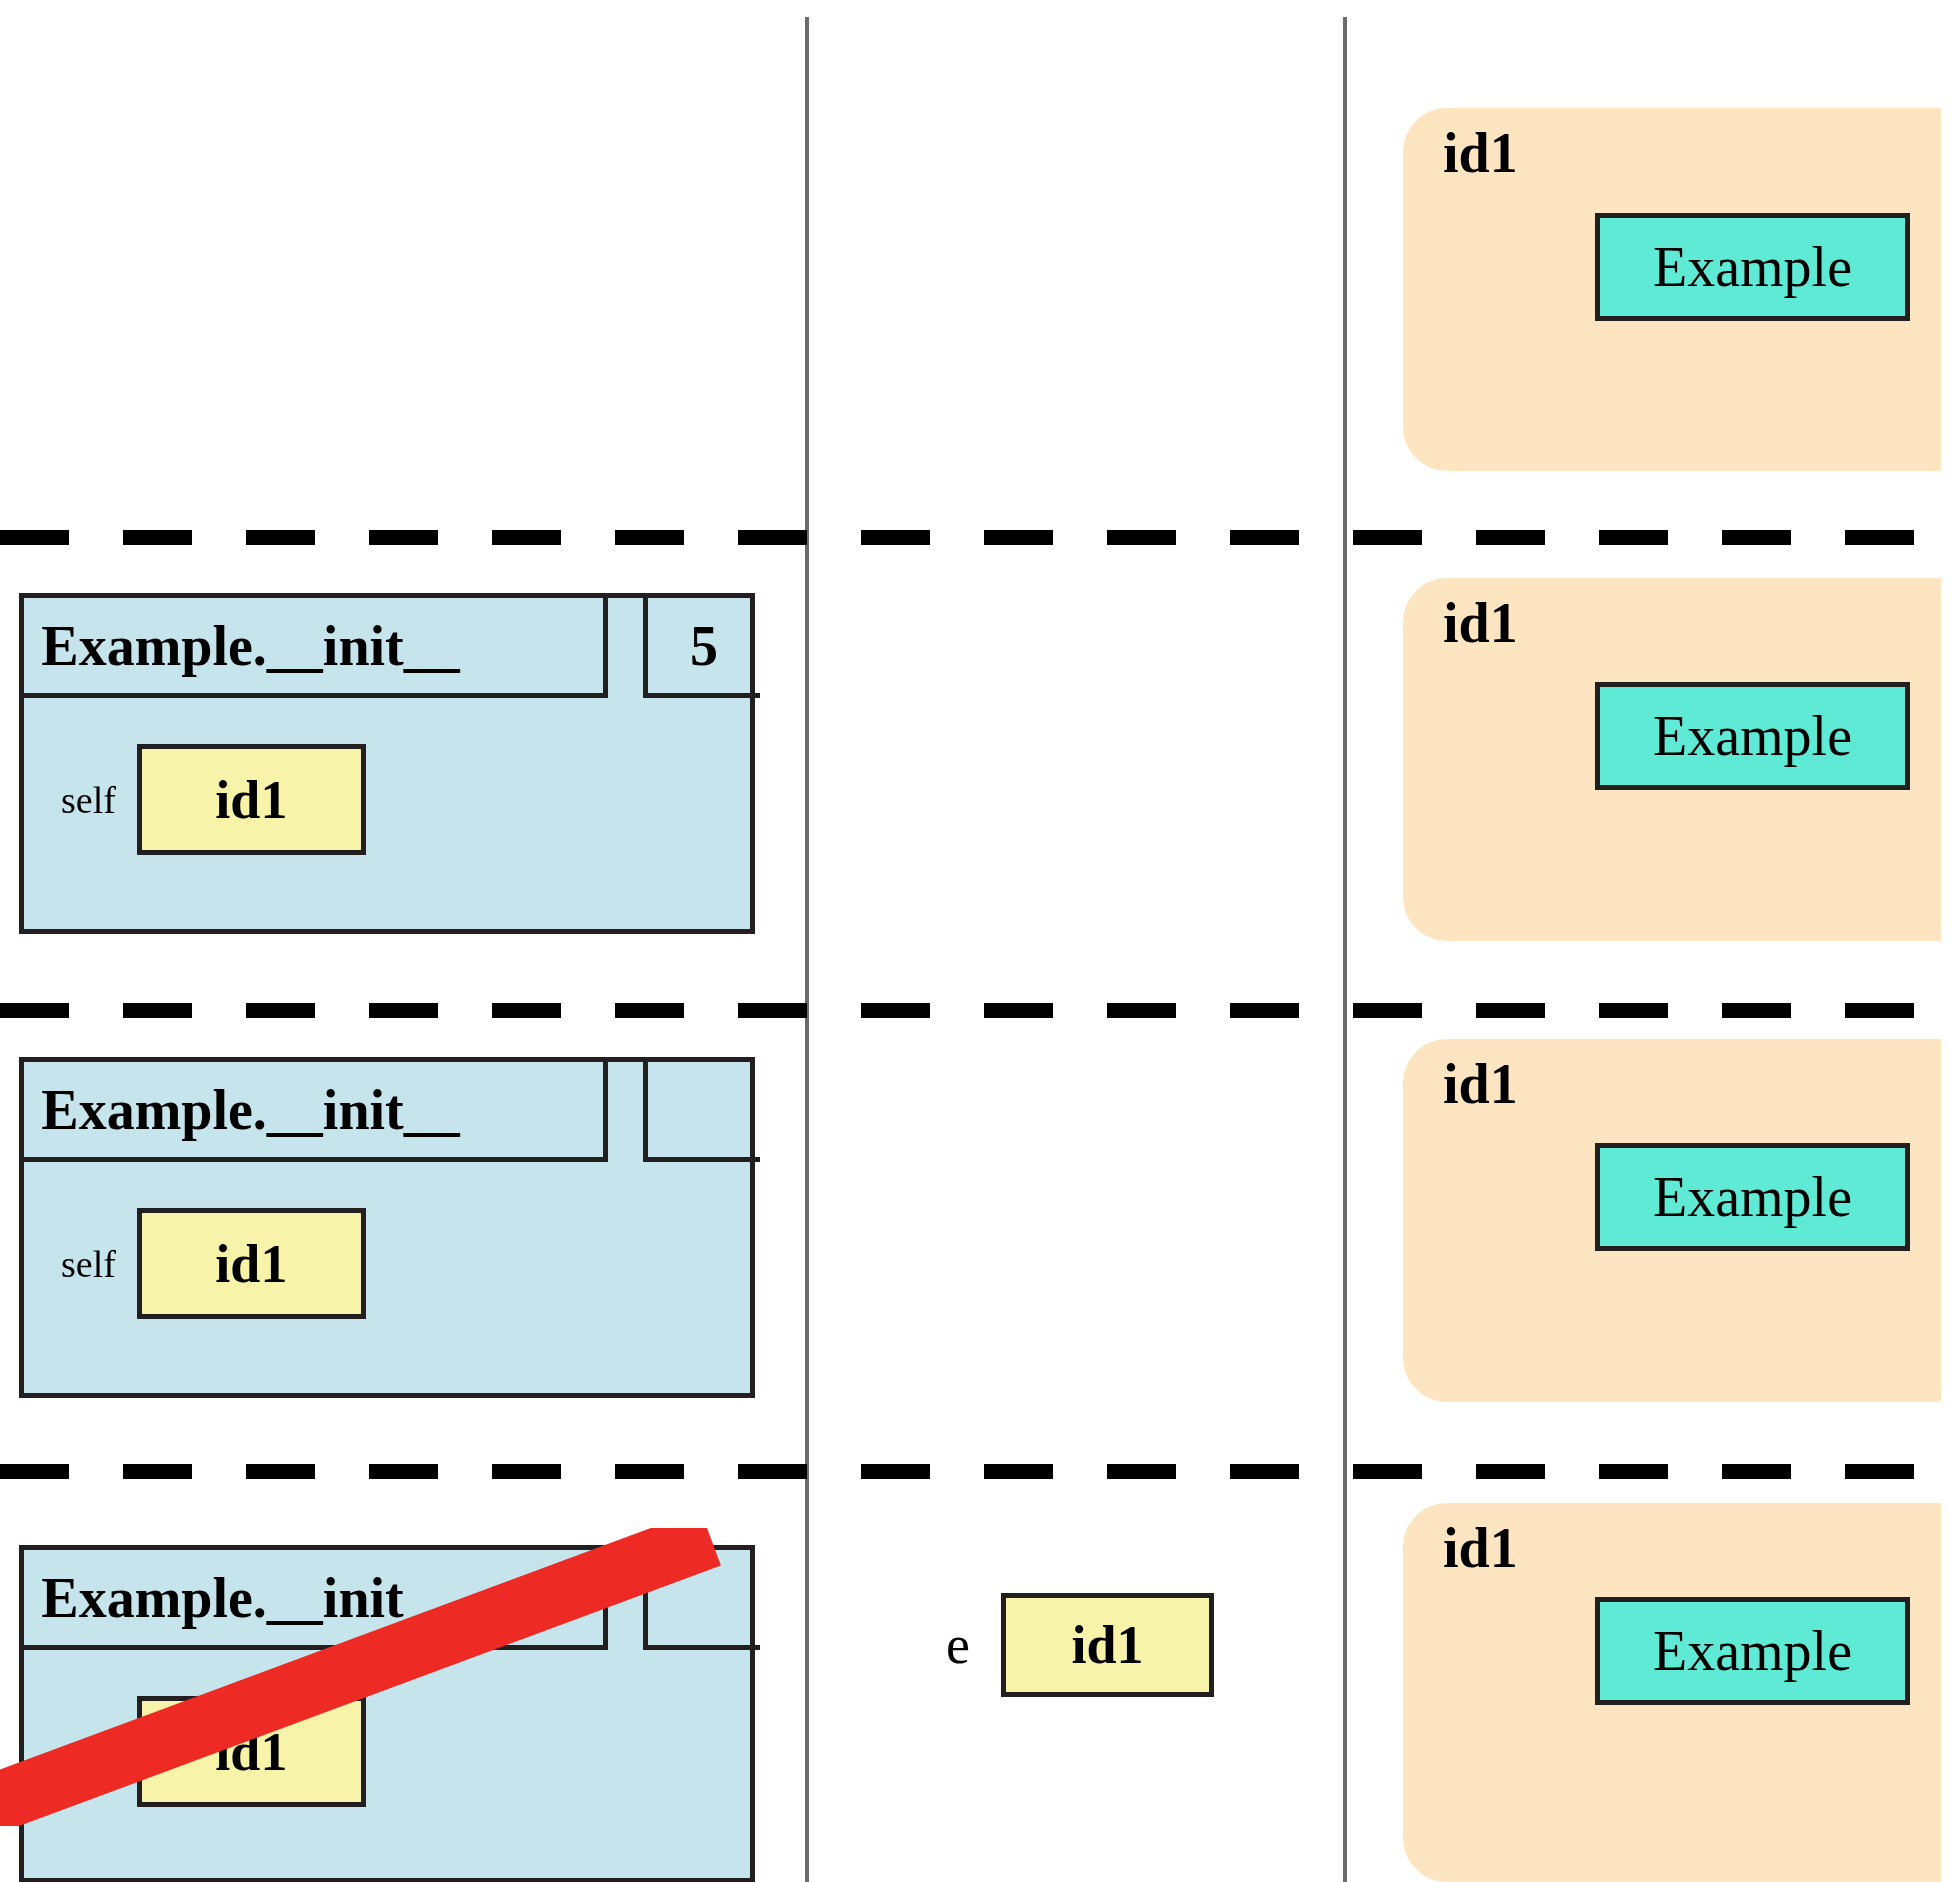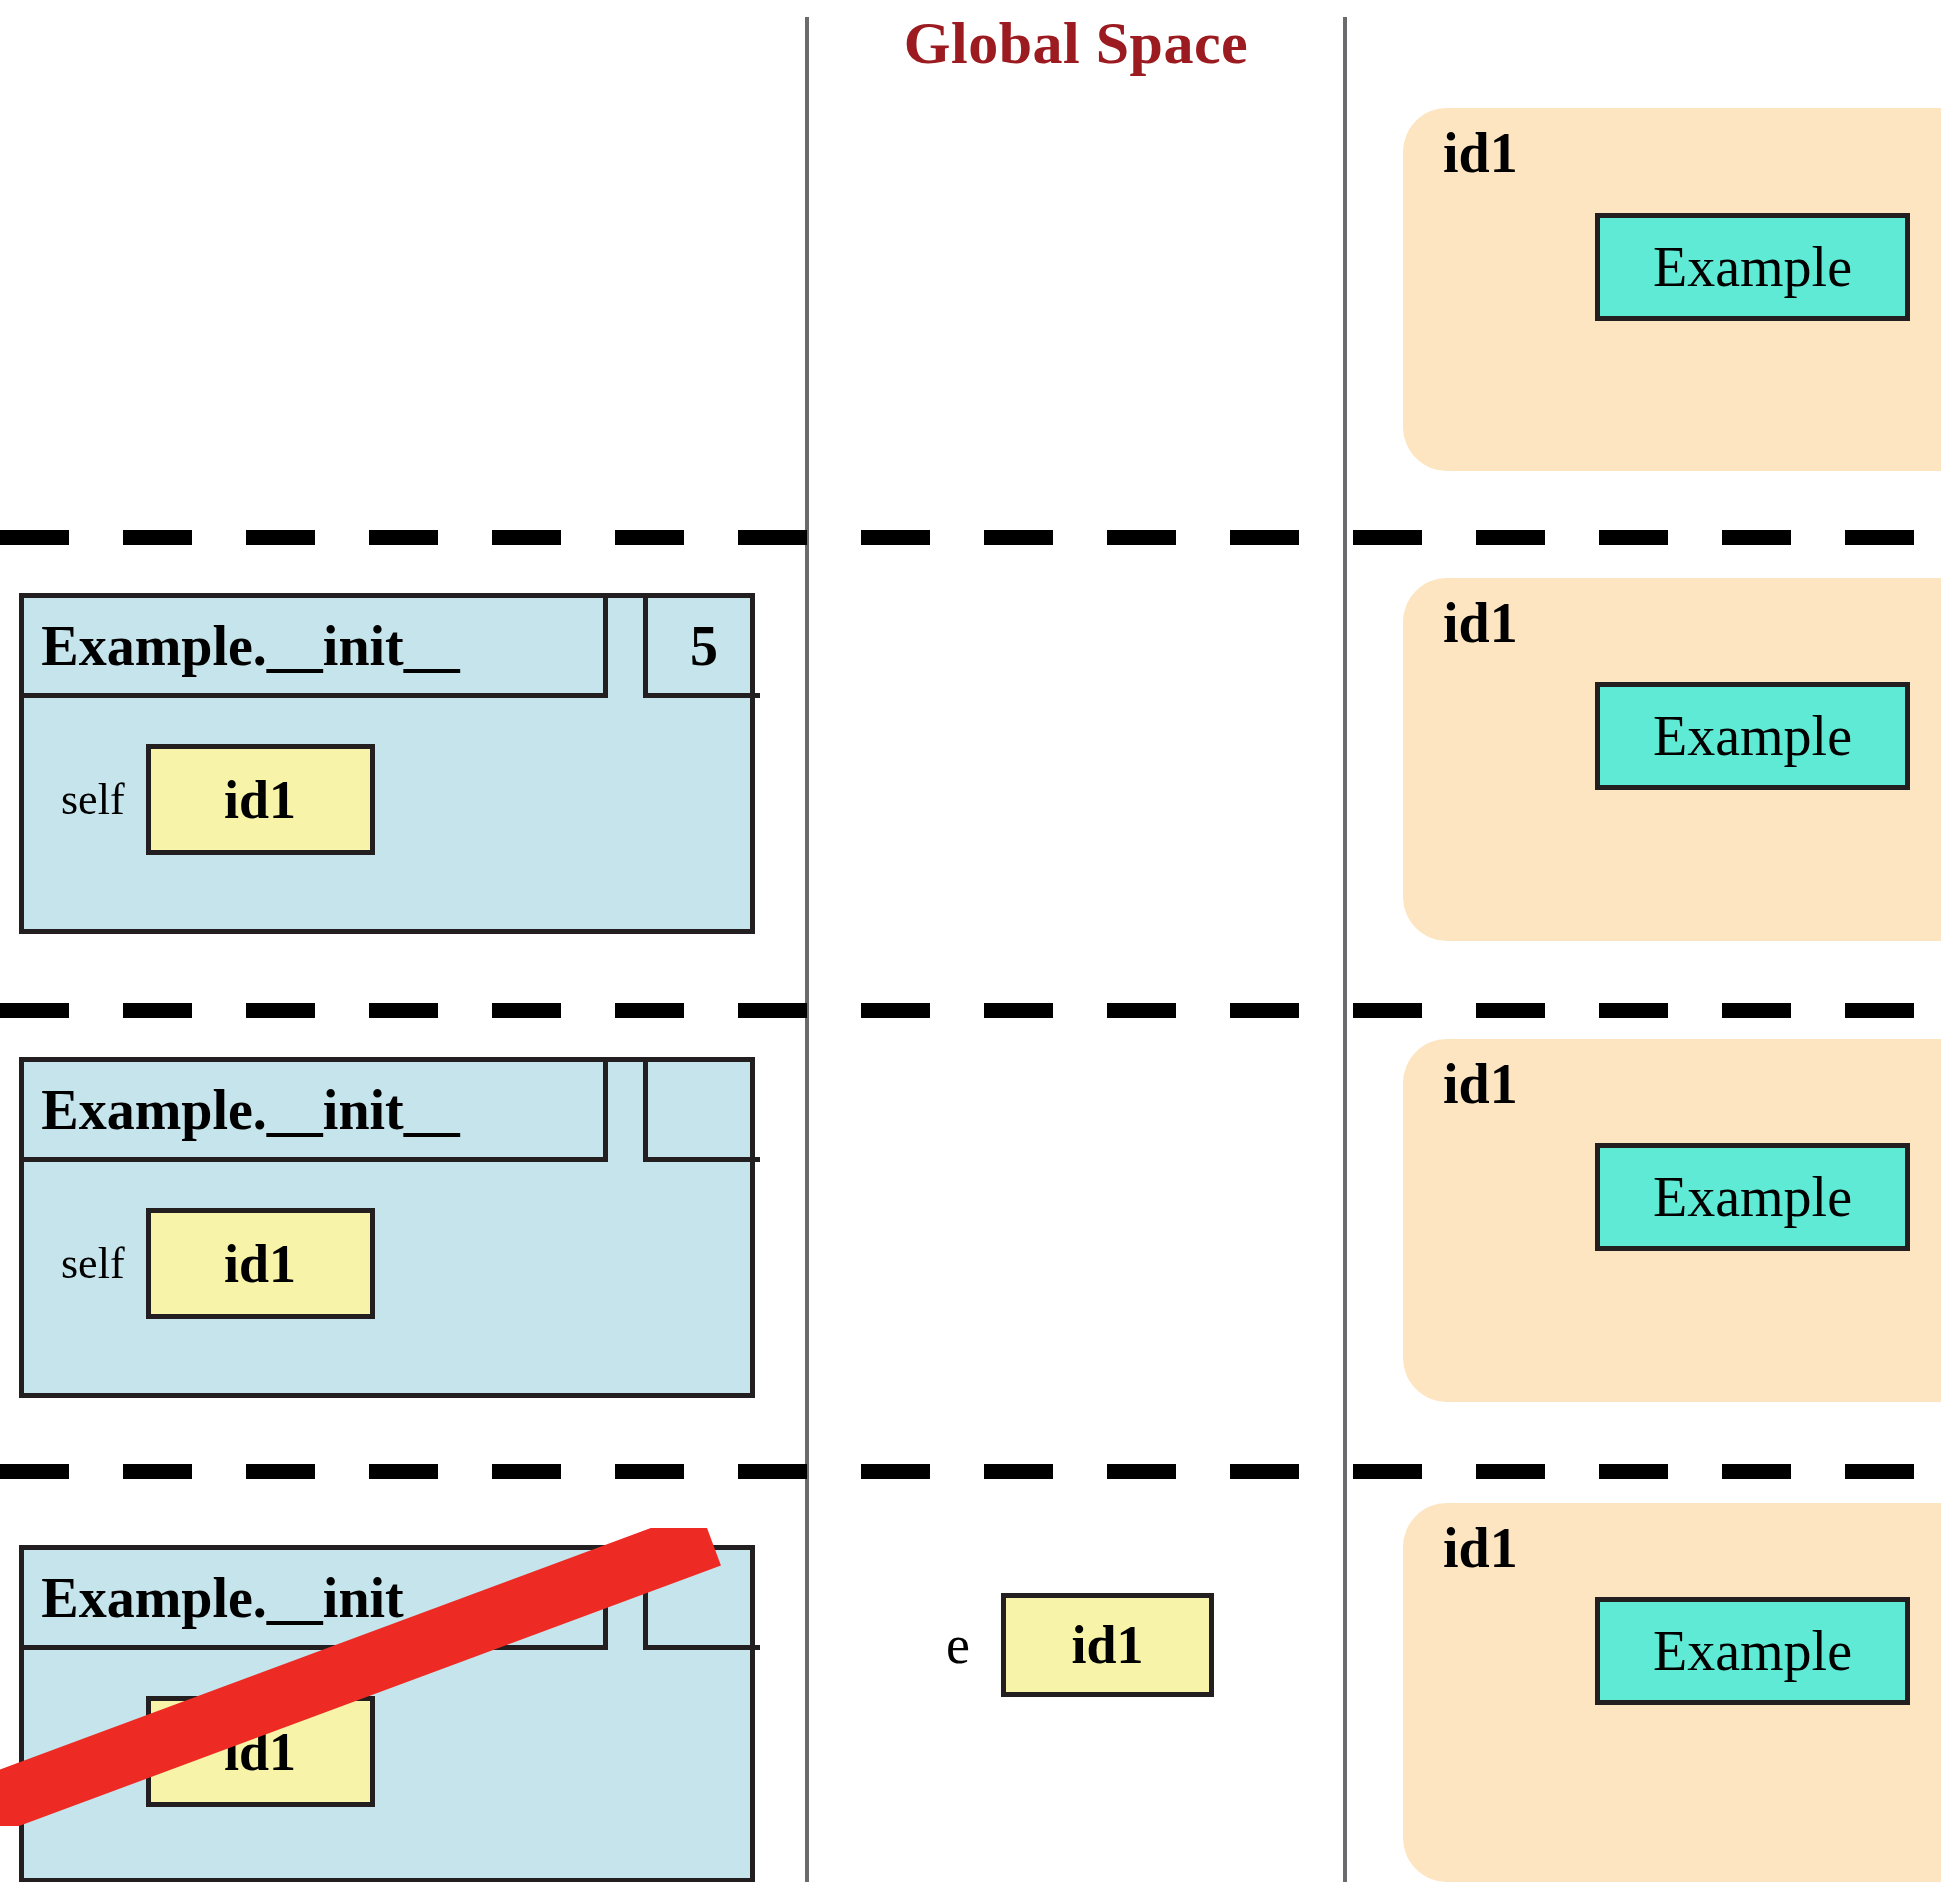--- a/index.html
+++ b/index.html
@@ -113,21 +113,21 @@
     top: 100px;
     right: 0;
     bottom: 0;
   }
   .var-row {
     position: absolute;
     display: flex;
     align-items: center;
   }
   .var-name {
-    font-size: 44px;
+    font-size: 38px;
     line-height: 1;
     color: #000;
     margin-right: 21px;
     font-family: Liberation Serif, serif;
   }
   .val-box {
     background: #F7F3A8;
     border: 5.8px solid #231f20;
     box-sizing: border-box;
     display: flex;
@@ -189,21 +189,20 @@
     width: 807px;
     height: 298px;
     pointer-events: none;
   }
 </style>
 </head>
 <body>
 
 <div id="stage">
 
-  <div class="col-header" id="hdr-global">Global Space</div>
 
   <div class="v-divider" id="vdiv-1"></div>
   <div class="v-divider" id="vdiv-2"></div>
 
   <div class="h-dashed" id="sep-1"></div>
   <div class="h-dashed" id="sep-2"></div>
   <div class="h-dashed" id="sep-3"></div>
 
   <div class="heap-obj" style="left:1403px; top:108px; width:538px; height:363px;">
     <div class="heap-id">id1</div>

